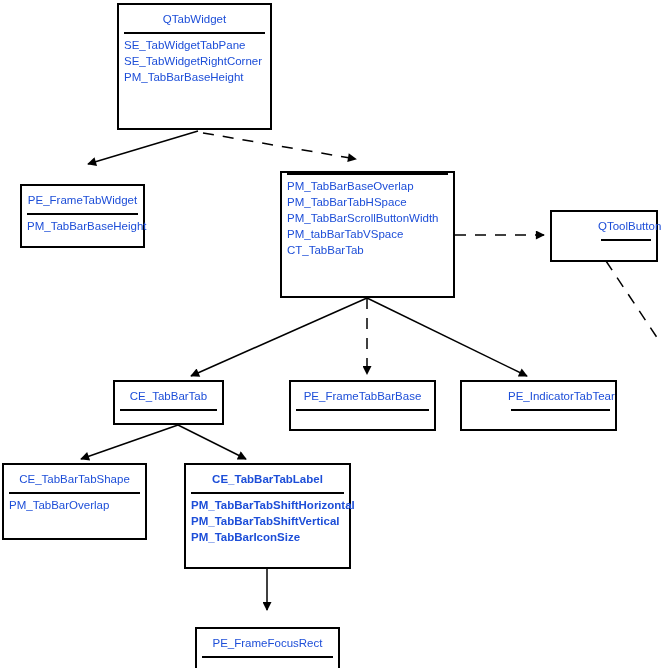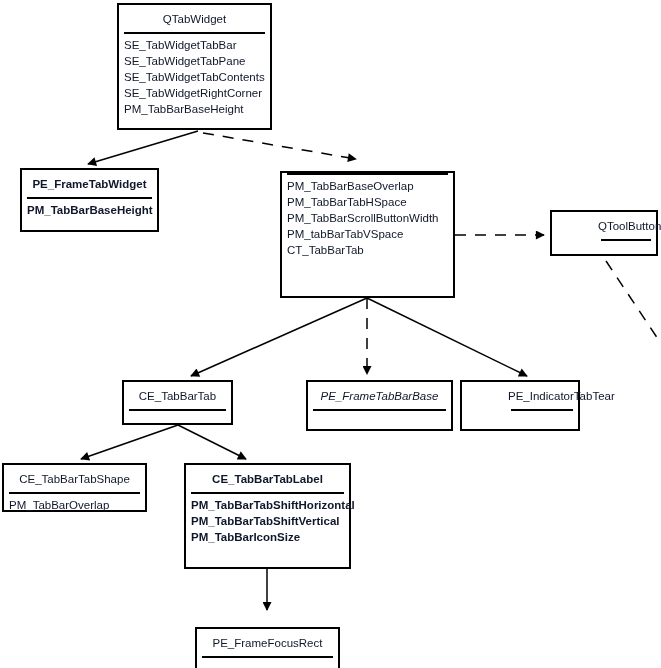--- a/index.html
+++ b/index.html
@@ -17,21 +17,21 @@
   #edges {
     position: absolute;
     left: 0; top: 0;
     width: 661px; height: 668px;
   }
   .node {
     position: absolute;
     box-sizing: border-box;
     border: 2px solid #000000;
     background: #ffffff;
-    color: #0f172a;
+    color: #1d4ed8;
   }
   .node-title {
     text-align: center;
     font-size: 11.5px;
     line-height: 15px;
     padding: 7px 2px 5px 2px;
     white-space: nowrap;
   }
   .node-sep {
     border-top: 2px solid #000000;
@@ -67,68 +67,66 @@
     <line x1="178" y1="425" x2="81" y2="459" stroke="#000" stroke-width="1.5" marker-end="url(#arrow)"></line>
     <line x1="178" y1="425" x2="246" y2="459" stroke="#000" stroke-width="1.5" marker-end="url(#arrow)"></line>
     <line x1="267" y1="569" x2="267" y2="610" stroke="#000" stroke-width="1.5" marker-end="url(#arrow)"></line>
     <line x1="606" y1="261" x2="658" y2="339" stroke="#000" stroke-width="1.5" stroke-dasharray="11,9"></line>
   </svg>
 
   <div class="node" style="left:117px; top:3px; width:155px; height:127px;">
     <div class="node-title">QTabWidget</div>
     <div class="node-sep"></div>
     <div class="node-items">
-      <div class="node-item">SE_TabWidgetTabBar</div>
       <div class="node-item">SE_TabWidgetTabPane</div>
-      <div class="node-item">SE_TabWidgetTabContents</div>
       <div class="node-item">SE_TabWidgetRightCorner</div>
       <div class="node-item">PM_TabBarBaseHeight</div>
     </div>
   </div>
 
-  <div class="node" style="left:20px; top:168px; width:139px; height:64px;font-weight:bold;">
+  <div class="node" style="left:20px; top:184px; width:125px; height:64px;">
     <div class="node-title">PE_FrameTabWidget</div>
     <div class="node-sep"></div>
     <div class="node-items">
       <div class="node-item">PM_TabBarBaseHeight</div>
     </div>
   </div>
 
   <div class="node" style="left:280px; top:171px; width:175px; height:127px;">
     <div class="node-sep"></div>
     <div class="node-items">
       <div class="node-item">PM_TabBarBaseOverlap</div>
       <div class="node-item">PM_TabBarTabHSpace</div>
       <div class="node-item">PM_TabBarScrollButtonWidth</div>
       <div class="node-item">PM_tabBarTabVSpace</div>
       <div class="node-item">CT_TabBarTab</div>
     </div>
   </div>
 
-  <div class="node" style="left:550px; top:210px; width:108px; height:46px;padding-left:44px;">
+  <div class="node" style="left:550px; top:210px; width:108px; height:52px;padding-left:44px;">
     <div class="node-title">QToolButton</div>
     <div class="node-sep"></div>
   </div>
 
-  <div class="node" style="left:122px; top:380px; width:111px; height:45px;">
+  <div class="node" style="left:113px; top:380px; width:111px; height:45px;">
     <div class="node-title">CE_TabBarTab</div>
     <div class="node-sep"></div>
   </div>
 
-  <div class="node" style="left:306px; top:380px; width:147px; height:51px;font-style:italic;">
+  <div class="node" style="left:289px; top:380px; width:147px; height:51px;">
     <div class="node-title">PE_FrameTabBarBase</div>
     <div class="node-sep"></div>
   </div>
 
-  <div class="node" style="left:460px; top:380px; width:120px; height:51px;padding-left:44px;">
+  <div class="node" style="left:460px; top:380px; width:157px; height:51px;padding-left:44px;">
     <div class="node-title">PE_IndicatorTabTear</div>
     <div class="node-sep"></div>
   </div>
 
-  <div class="node" style="left:2px; top:463px; width:145px; height:49px;">
+  <div class="node" style="left:2px; top:463px; width:145px; height:77px;">
     <div class="node-title">CE_TabBarTabShape</div>
     <div class="node-sep"></div>
     <div class="node-items">
       <div class="node-item">PM_TabBarOverlap</div>
     </div>
   </div>
 
   <div class="node" style="left:184px; top:463px; width:167px; height:106px;font-weight:bold;">
     <div class="node-title">CE_TabBarTabLabel</div>
     <div class="node-sep"></div>

